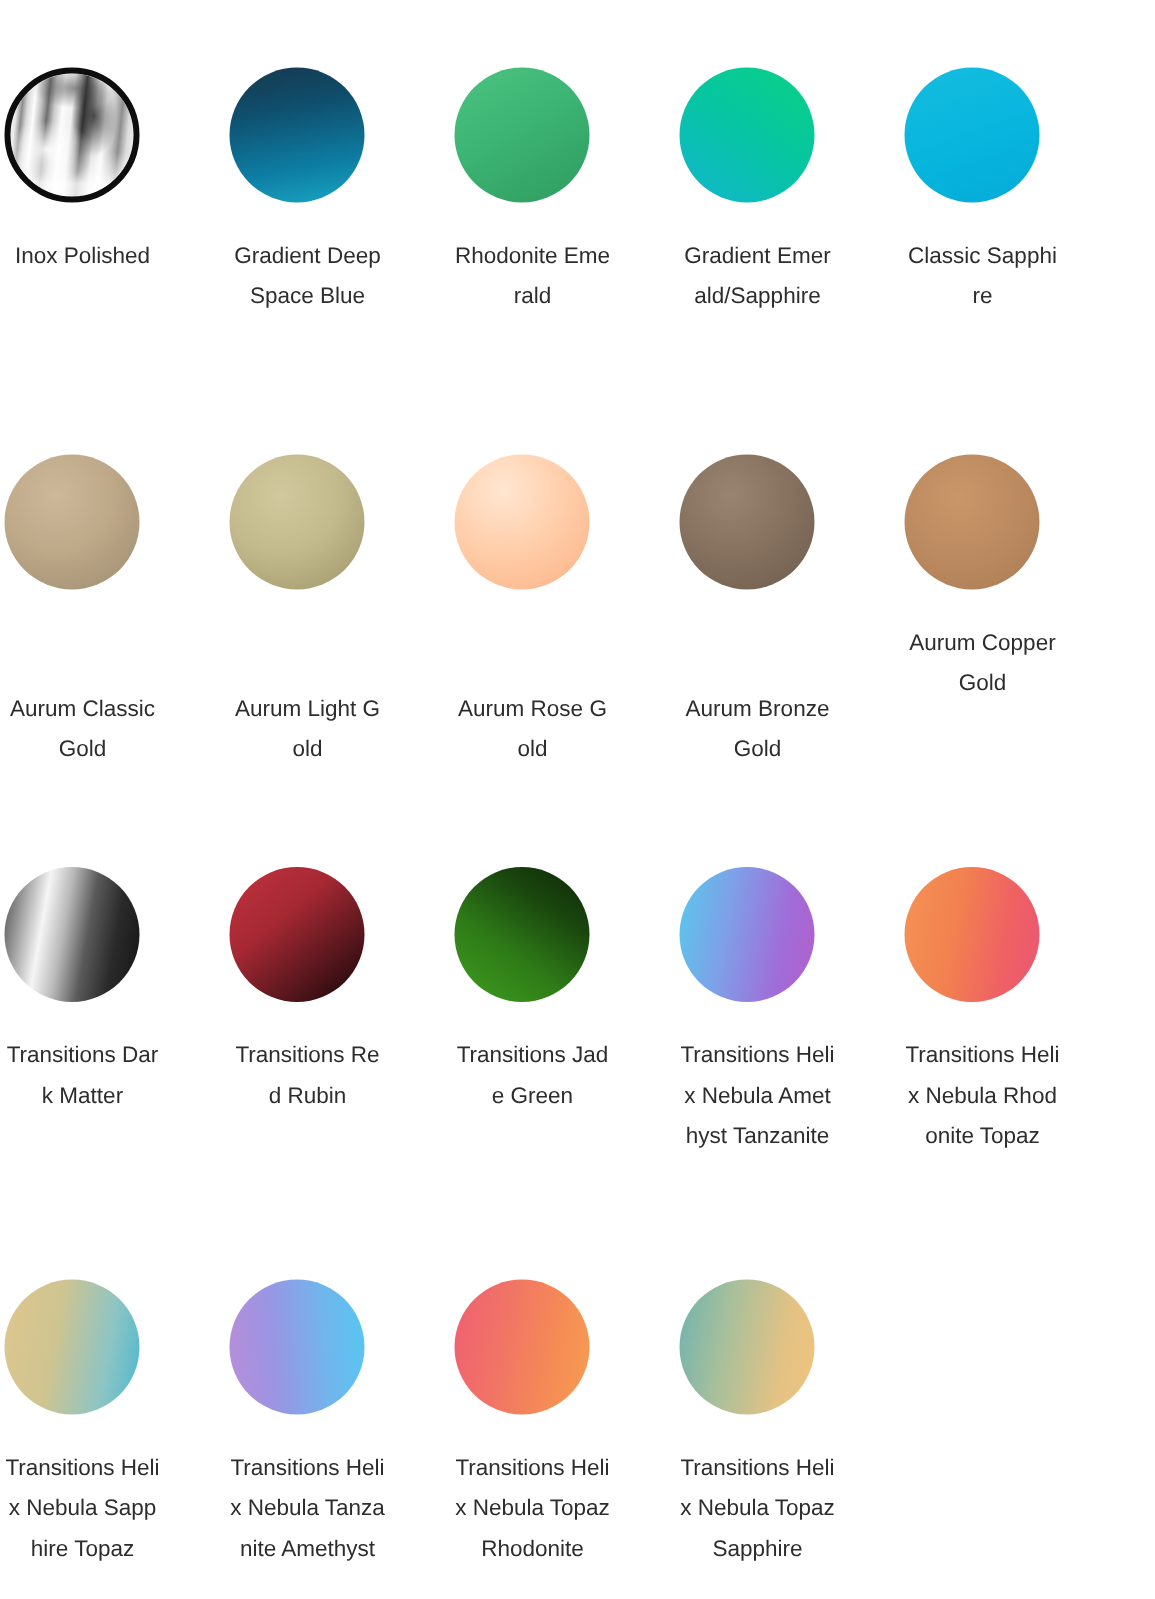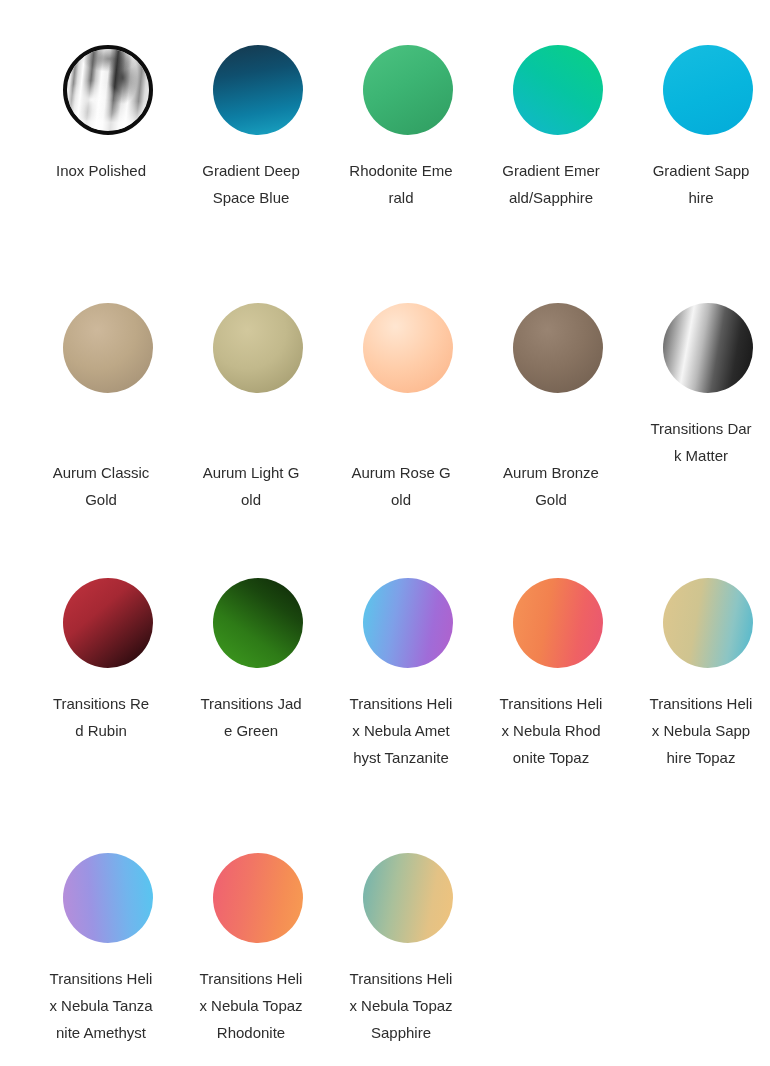--- a/index.html
+++ b/index.html
@@ -22,21 +22,21 @@
     justify-content: start;
     padding: 45px 0 0 3px;
     box-sizing: border-box;
     row-gap: 0;
   }
 
   .swatch-cell {
     width: 150px;
     display: flex;
     flex-direction: column;
-    align-items: flex-end;
+    align-items: flex-start;
     box-sizing: border-box;
   }
 
   
   .row-0 { height: 258px; }
   .row-1 { height: 223px; gap: 44px; }
   .row-2 { height: 275px; }
   .row-3 { height: 265px; }
 
   .swatch-disc {
@@ -111,37 +111,41 @@
     <div class="swatch-cell row-0">
       <div class="swatch-disc" style="background: linear-gradient(150deg, rgb(76, 195, 129) 0%, rgb(60, 180, 115) 45%, rgb(47, 156, 96) 100%);"></div>
       <div class="swatch-label">Rhodonite Emerald</div>
     </div>
     <div class="swatch-cell row-0">
       <div class="swatch-disc" style="background: linear-gradient(215deg, rgb(10, 209, 131) 0%, rgb(6, 197, 162) 48%, rgb(18, 182, 206) 100%);"></div>
       <div class="swatch-label">Gradient Emerald/Sapphire</div>
     </div>
     <div class="swatch-cell row-0">
       <div class="swatch-disc" style="background: linear-gradient(160deg, rgb(21, 189, 224) 0%, rgb(7, 181, 221) 55%, rgb(4, 171, 217) 100%);"></div>
-      <div class="swatch-label">Gradient Sapphire</div>
+      <div class="swatch-label">Classic Sapphire</div>
     </div>
     <div class="swatch-cell row-1">
       <div class="swatch-disc" style="background: radial-gradient(circle at 38% 30%, rgb(205, 184, 155) 0%, rgb(189, 168, 135) 46%, rgb(158, 139, 113) 100%);"></div>
       <div class="swatch-label">Aurum Classic Gold</div>
     </div>
     <div class="swatch-cell row-1">
       <div class="swatch-disc" style="background: radial-gradient(circle at 38% 30%, rgb(210, 200, 157) 0%, rgb(194, 185, 140) 46%, rgb(157, 149, 105) 100%);"></div>
       <div class="swatch-label">Aurum Light Gold</div>
     </div>
     <div class="swatch-cell row-1">
       <div class="swatch-disc" style="background: radial-gradient(circle at 36% 26%, rgb(255, 230, 209) 0%, rgb(255, 205, 169) 48%, rgb(251, 177, 132) 100%);"></div>
       <div class="swatch-label">Aurum Rose Gold</div>
     </div>
     <div class="swatch-cell row-1">
       <div class="swatch-disc" style="background: radial-gradient(circle at 38% 30%, rgb(153, 132, 114) 0%, rgb(135, 114, 96) 46%, rgb(109, 91, 76) 100%);"></div>
       <div class="swatch-label">Aurum Bronze Gold</div>
+    </div>
+    <div class="swatch-cell row-2">
+      <div class="swatch-disc" style="background: radial-gradient(circle at 40% 32%, rgb(201, 150, 105) 0%, rgb(188, 138, 96) 50%, rgb(169, 123, 84) 100%);"></div>
+      <div class="swatch-label">Aurum Copper Gold</div>
     </div>
     <div class="swatch-cell row-2">
       <div class="swatch-disc" style="background: linear-gradient(100deg, rgb(74, 74, 74) 0%, rgb(140, 140, 140) 12%, rgb(245, 245, 245) 30%, rgb(185, 185, 185) 44%, rgb(90, 90, 90) 60%, rgb(42, 42, 42) 78%, rgb(21, 21, 21) 100%);"></div>
       <div class="swatch-label">Transitions Dark Matter</div>
     </div>
     <div class="swatch-cell row-2">
       <div class="swatch-disc" style="background: linear-gradient(140deg, rgb(194, 51, 63) 0%, rgb(165, 40, 51) 38%, rgb(85, 22, 28) 72%, rgb(19, 4, 6) 100%);"></div>
       <div class="swatch-label">Transitions Red Rubin</div>
     </div>
     <div class="swatch-cell row-2">

